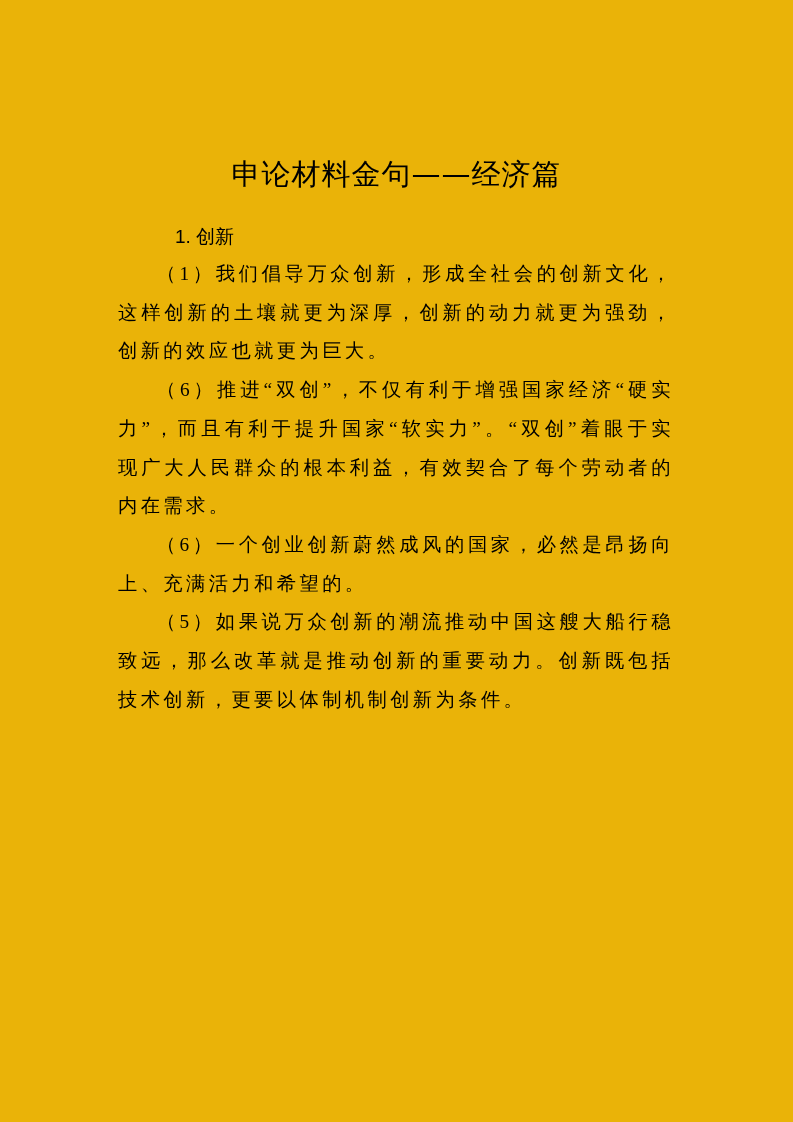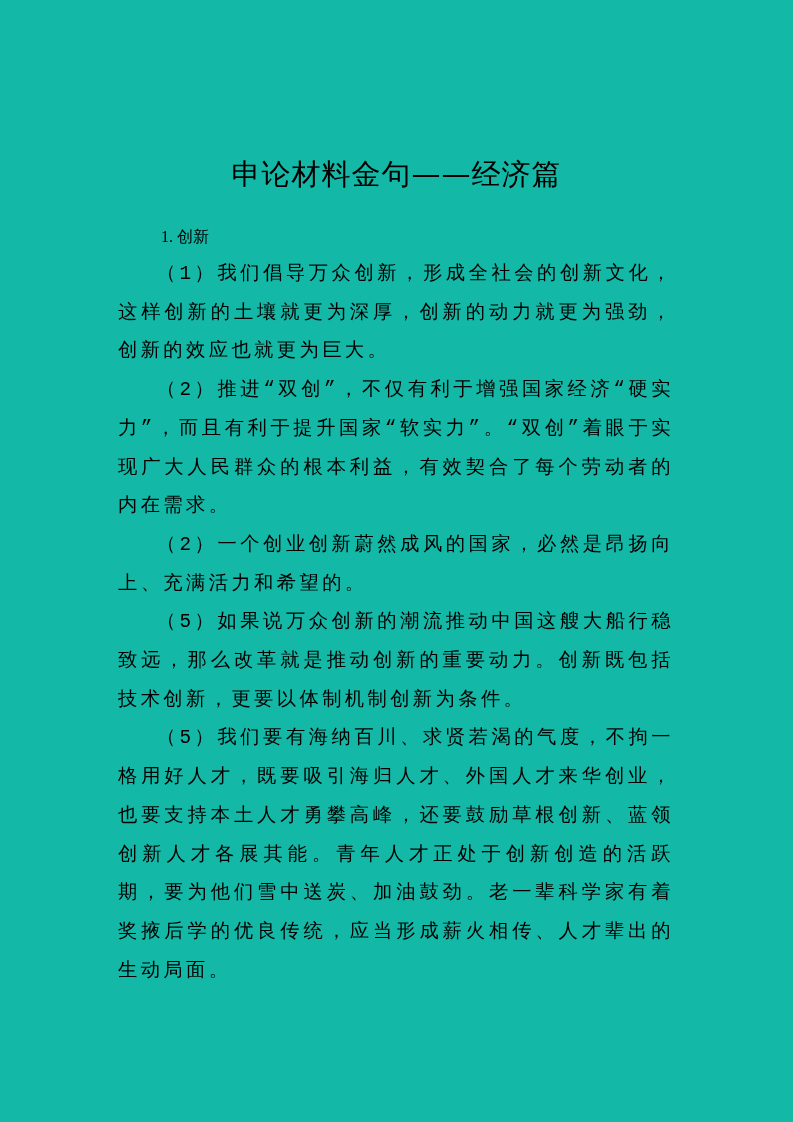--- a/index.html
+++ b/index.html
@@ -1,39 +1,38 @@
 <!DOCTYPE html>
 <html><head>
 <meta charset="utf-8">
 <style>
   html, body { margin: 0; padding: 0; background: #ffffff; }
   body { width: 793px; height: 1122px; position: relative; overflow: hidden; color: #000; }
-  .page { position: absolute; left: 0; top: 0; width: 793px; height: 1122px; background: #14b8a6; }
+  .page { position: absolute; left: 0; top: 0; width: 793px; height: 1122px; background: #eab308; }
   .title {
     position: absolute; left: 0; top: 135px; width: 793px; text-align: center;
     font-family: "DejaVu Sans", sans-serif; font-size: 29px; letter-spacing: 1px;
     line-height: 40px; font-weight: normal;
   }
   .section-heading {
-    position: absolute; left: 161px; top: 224px;
-    font-family: Liberation Serif, serif; font-size: 16px; line-height: 26px;
+    position: absolute; left: 175px; top: 224px;
+    font-family: Liberation Sans, sans-serif; font-size: 19px; line-height: 26px;
   }
   .body {
     position: absolute; left: 118px; top: 255px; width: 556px;
-    font-family: Liberation Mono, monospace; font-size: 19.3px; line-height: 38.7px;
+    font-family: Liberation Serif, serif; font-size: 19.3px; line-height: 38.7px;
     letter-spacing: 3.4px; text-align: justify;
   }
   .para { margin: 0; text-indent: 2em; text-align: justify; }
 </style>
 </head>
 <body>
 
 <div class="page">
   <h1 class="title">申论材料金句——经济篇</h1>
   <div class="section-heading">1. 创新</div>
   <div class="body">
     <p class="para">（1）我们倡导万众创新，形成全社会的创新文化，这样创新的土壤就更为深厚，创新的动力就更为强劲，创新的效应也就更为巨大。</p>
-    <p class="para">（2）推进“双创”，不仅有利于增强国家经济“硬实力”，而且有利于提升国家“软实力”。“双创”着眼于实现广大人民群众的根本利益，有效契合了每个劳动者的内在需求。</p>
-    <p class="para">（2）一个创业创新蔚然成风的国家，必然是昂扬向上、充满活力和希望的。</p>
+    <p class="para">（6）推进“双创”，不仅有利于增强国家经济“硬实力”，而且有利于提升国家“软实力”。“双创”着眼于实现广大人民群众的根本利益，有效契合了每个劳动者的内在需求。</p>
+    <p class="para">（6）一个创业创新蔚然成风的国家，必然是昂扬向上、充满活力和希望的。</p>
     <p class="para">（5）如果说万众创新的潮流推动中国这艘大船行稳致远，那么改革就是推动创新的重要动力。创新既包括技术创新，更要以体制机制创新为条件。</p>
-    <p class="para">（5）我们要有海纳百川、求贤若渴的气度，不拘一格用好人才，既要吸引海归人才、外国人才来华创业，也要支持本土人才勇攀高峰，还要鼓励草根创新、蓝领创新人才各展其能。青年人才正处于创新创造的活跃期，要为他们雪中送炭、加油鼓劲。老一辈科学家有着奖掖后学的优良传统，应当形成薪火相传、人才辈出的生动局面。</p>
   </div>
 </div>
 
 </body></html>

